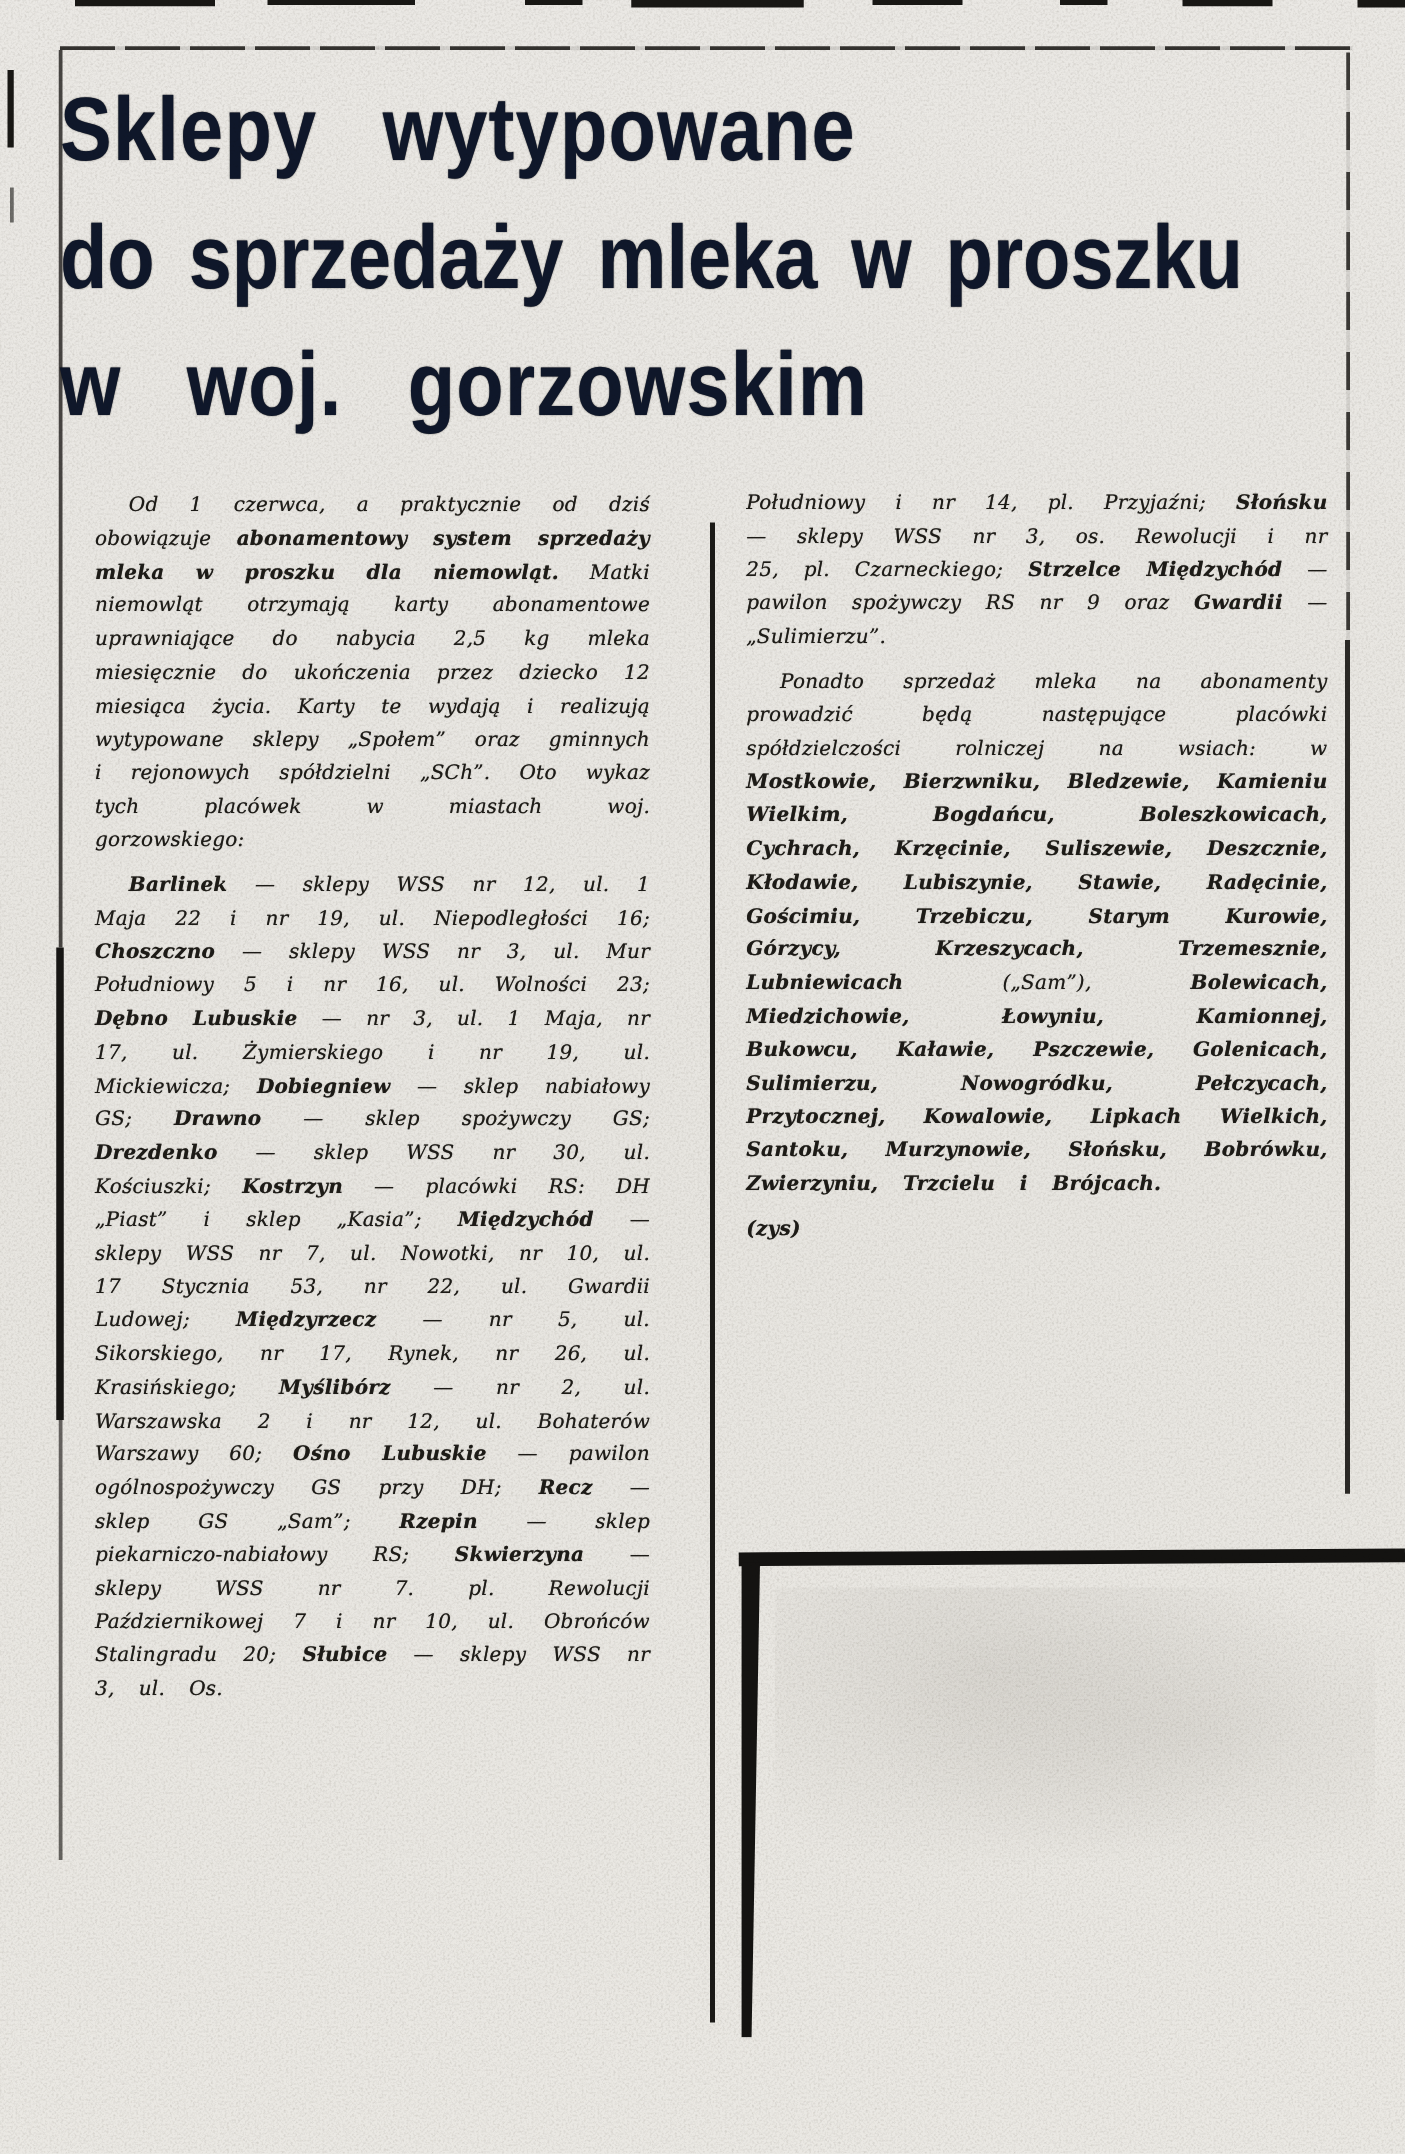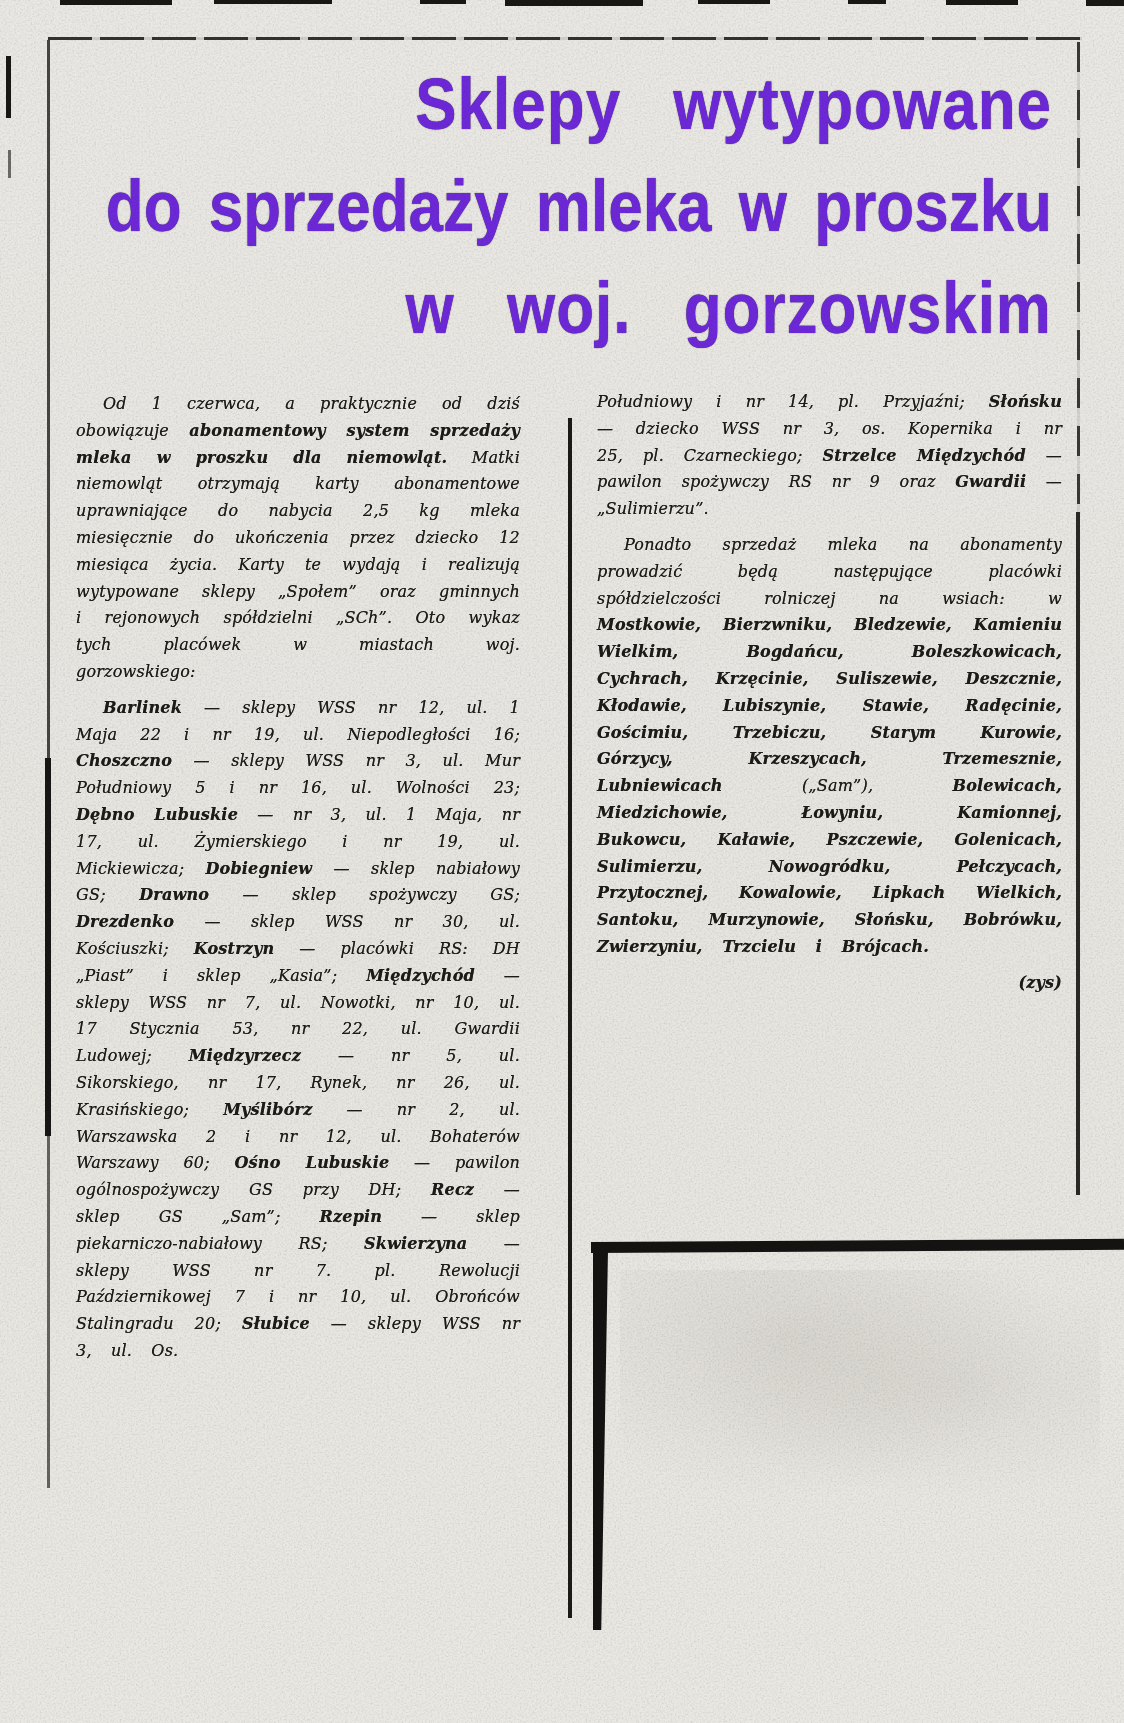--- a/index.html
+++ b/index.html
@@ -9,21 +9,21 @@
     width:1124px; height:1723px; position:relative; overflow:hidden;
     background:linear-gradient(180deg,#eae8e4 0%, #e7e5e0 55%, #eae8e3 100%);
     background-color:var(--paper);
     font-family:"DejaVu Serif", serif;
   }
   .page { position:absolute; inset:0; }
 
   
   .headline {
     position:absolute; left:48px; top:54px; width:1004px;
-    text-align:right; color:#6d28d9;
+    text-align:left; color:#0f172a;
     font-family:"Liberation Sans", sans-serif; font-weight:bold;
   }
   .hl {
     font-size:62px; line-height:102px; letter-spacing:1px;
     transform:scale(1,1.16); transform-origin:center;
     text-shadow:0 0 1px rgba(20,18,14,.85);
     white-space:nowrap;
   }
   .hl-1 { word-spacing:34px; }
   .hl-2 { word-spacing:10px; letter-spacing:0; }
@@ -34,21 +34,21 @@
     position:absolute; color:var(--ink);
     font-size:16px; line-height:26.8px; text-align:justify;
     text-shadow:0 0 .6px rgba(30,27,22,.75);
     font-style:italic;
   }
   .col-left  { left:76px;  top:391px; width:444px; }
   .col-right { left:597px; top:389px; width:465px; }
   .para { margin:0 0 9px 0; word-spacing:14px; letter-spacing:.2px; }
   .para.indent { text-indent:27px; }
   .para .b { font-weight:bold; }
-  .para.align-right { text-align:right; word-spacing:normal; text-indent:0; margin-top:2px; }
+  .para.align-right { text-align:left; word-spacing:normal; text-indent:0; margin-top:2px; }
 
   
   .rule { position:absolute; }
   .b-top {
     left:48px; top:37px; width:1034px; height:3px;
     background:repeating-linear-gradient(90deg, rgba(32,30,27,.9) 0 44px, rgba(32,30,27,.12) 44px 52px);
   }
   .b-left-1 { left:47px; top:40px;   width:3px; height:718px; background:rgba(30,28,25,.8); }
   .b-left-2 { left:45px; top:758px;  width:6px; height:378px; background:#171614; }
   .b-left-3 { left:47px; top:1136px; width:3px; height:352px; background:rgba(30,28,25,.65); }
@@ -118,21 +118,21 @@
     <div class="hl hl-1">Sklepy wytypowane</div>
     <div class="hl hl-2">do sprzedaży mleka w proszku</div>
     <div class="hl hl-3">w woj. gorzowskim</div>
   </div>
 
   <div class="col col-left">
       <p class="para indent"><span>Od 1 czerwca, a praktycznie od dziś obowiązuje </span><span class="b">abonamentowy system sprzedaży mleka w proszku dla niemowląt.</span><span> Matki niemowląt otrzymają karty abonamentowe uprawniające do nabycia 2,5 kg mleka miesięcznie do ukończenia przez dziecko 12 miesiąca życia. Karty te wydają i realizują wytypowane sklepy „Społem” oraz gminnych i rejonowych spółdzielni „SCh”. Oto wykaz tych placówek w miastach woj. gorzowskiego:</span></p>
       <p class="para indent"><span class="b">Barlinek</span><span> — sklepy WSS nr 12, ul. 1 Maja 22 i nr 19, ul. Niepodległości 16; </span><span class="b">Choszczno</span><span> — sklepy WSS nr 3, ul. Mur Południowy 5 i nr 16, ul. Wolności 23; </span><span class="b">Dębno Lubuskie</span><span> — nr 3, ul. 1 Maja, nr 17, ul. Żymierskiego i nr 19, ul. Mickiewicza; </span><span class="b">Dobiegniew</span><span> — sklep nabiałowy GS; </span><span class="b">Drawno</span><span> — sklep spożywczy GS; </span><span class="b">Drezdenko</span><span> — sklep WSS nr 30, ul. Kościuszki; </span><span class="b">Kostrzyn</span><span> — placówki RS: DH „Piast” i sklep „Kasia”; </span><span class="b">Międzychód</span><span> — sklepy WSS nr 7, ul. Nowotki, nr 10, ul. 17 Stycznia 53, nr 22, ul. Gwardii Ludowej; </span><span class="b">Międzyrzecz</span><span> — nr 5, ul. Sikorskiego, nr 17, Rynek, nr 26, ul. Krasińskiego; </span><span class="b">Myślibórz</span><span> — nr 2, ul. Warszawska 2 i nr 12, ul. Bohaterów Warszawy 60; </span><span class="b">Ośno Lubuskie</span><span> — pawilon ogólnospożywczy GS przy DH; </span><span class="b">Recz</span><span> — sklep GS „Sam”; </span><span class="b">Rzepin</span><span> — sklep piekarniczo-nabiałowy RS; </span><span class="b">Skwierzyna</span><span> — sklepy WSS nr 7. pl. Rewolucji Październikowej 7 i nr 10, ul. Obrońców Stalingradu 20; </span><span class="b">Słubice</span><span> — sklepy WSS nr 3, ul. Os.</span></p>
     </div>
   <div class="col col-right">
-      <p class="para"><span>Południowy i nr 14, pl. Przyjaźni; </span><span class="b">Słońsku</span><span> — dziecko WSS nr 3, os. Kopernika i nr 25, pl. Czarneckiego; </span><span class="b">Strzelce Międzychód</span><span> — pawilon spożywczy RS nr 9 oraz </span><span class="b">Gwardii</span><span> — „Sulimierzu”.</span></p>
+      <p class="para"><span>Południowy i nr 14, pl. Przyjaźni; </span><span class="b">Słońsku</span><span> — sklepy WSS nr 3, os. Rewolucji i nr 25, pl. Czarneckiego; </span><span class="b">Strzelce Międzychód</span><span> — pawilon spożywczy RS nr 9 oraz </span><span class="b">Gwardii</span><span> — „Sulimierzu”.</span></p>
       <p class="para indent"><span>Ponadto sprzedaż mleka na abonamenty prowadzić będą następujące placówki spółdzielczości rolniczej na wsiach: w </span><span class="b">Mostkowie, Bierzwniku, Bledzewie, Kamieniu Wielkim, Bogdańcu, Boleszkowicach, Cychrach, Krzęcinie, Suliszewie, Deszcznie, Kłodawie, Lubiszynie, Stawie, Radęcinie, Gościmiu, Trzebiczu, Starym Kurowie, Górzycy, Krzeszycach, Trzemesznie, Lubniewicach</span><span> („Sam”), </span><span class="b">Bolewicach, Miedzichowie, Łowyniu, Kamionnej, Bukowcu, Kaławie, Pszczewie, Golenicach, Sulimierzu, Nowogródku, Pełczycach, Przytocznej, Kowalowie, Lipkach Wielkich, Santoku, Murzynowie, Słońsku, Bobrówku, Zwierzyniu, Trzcielu i Brójcach.</span></p>
       <p class="para align-right"><span class="b">(zys)</span></p>
     </div>
 
   <div class="rule box-shade"></div>
   <div class="rule box-h"></div>
   <div class="rule box-v"></div>
 
   <svg class="noise" width="1124" height="1723" xmlns="http://www.w3.org/2000/svg">
     <filter id="grain" x="0" y="0" width="100%" height="100%">

